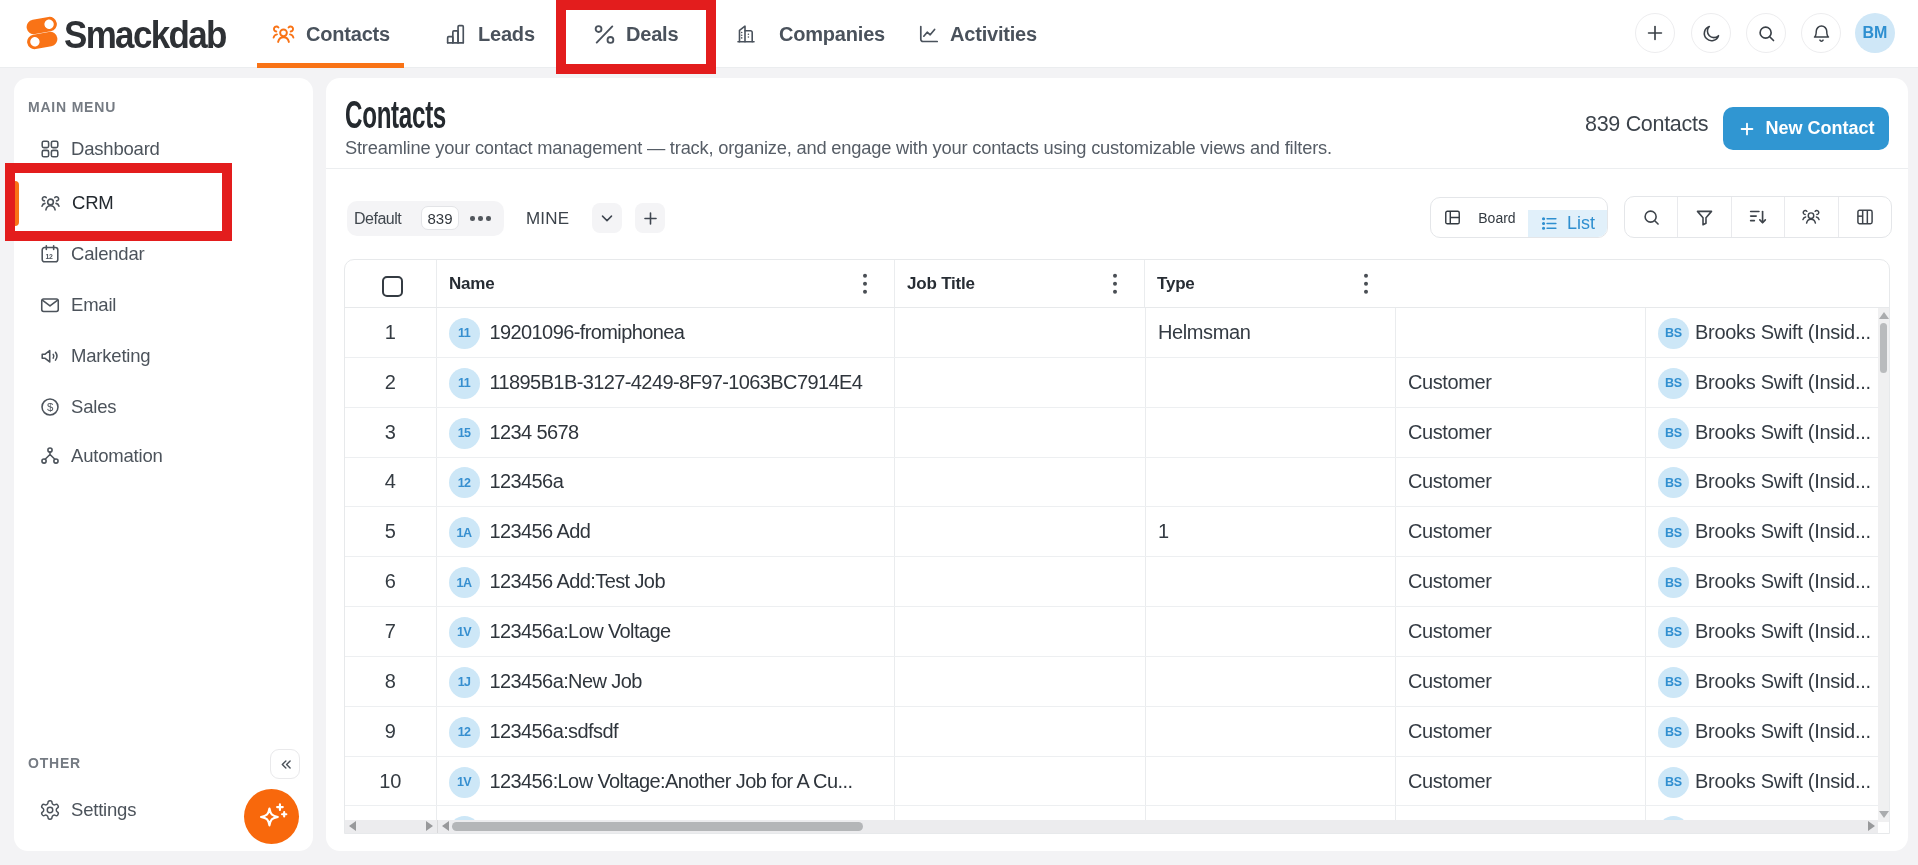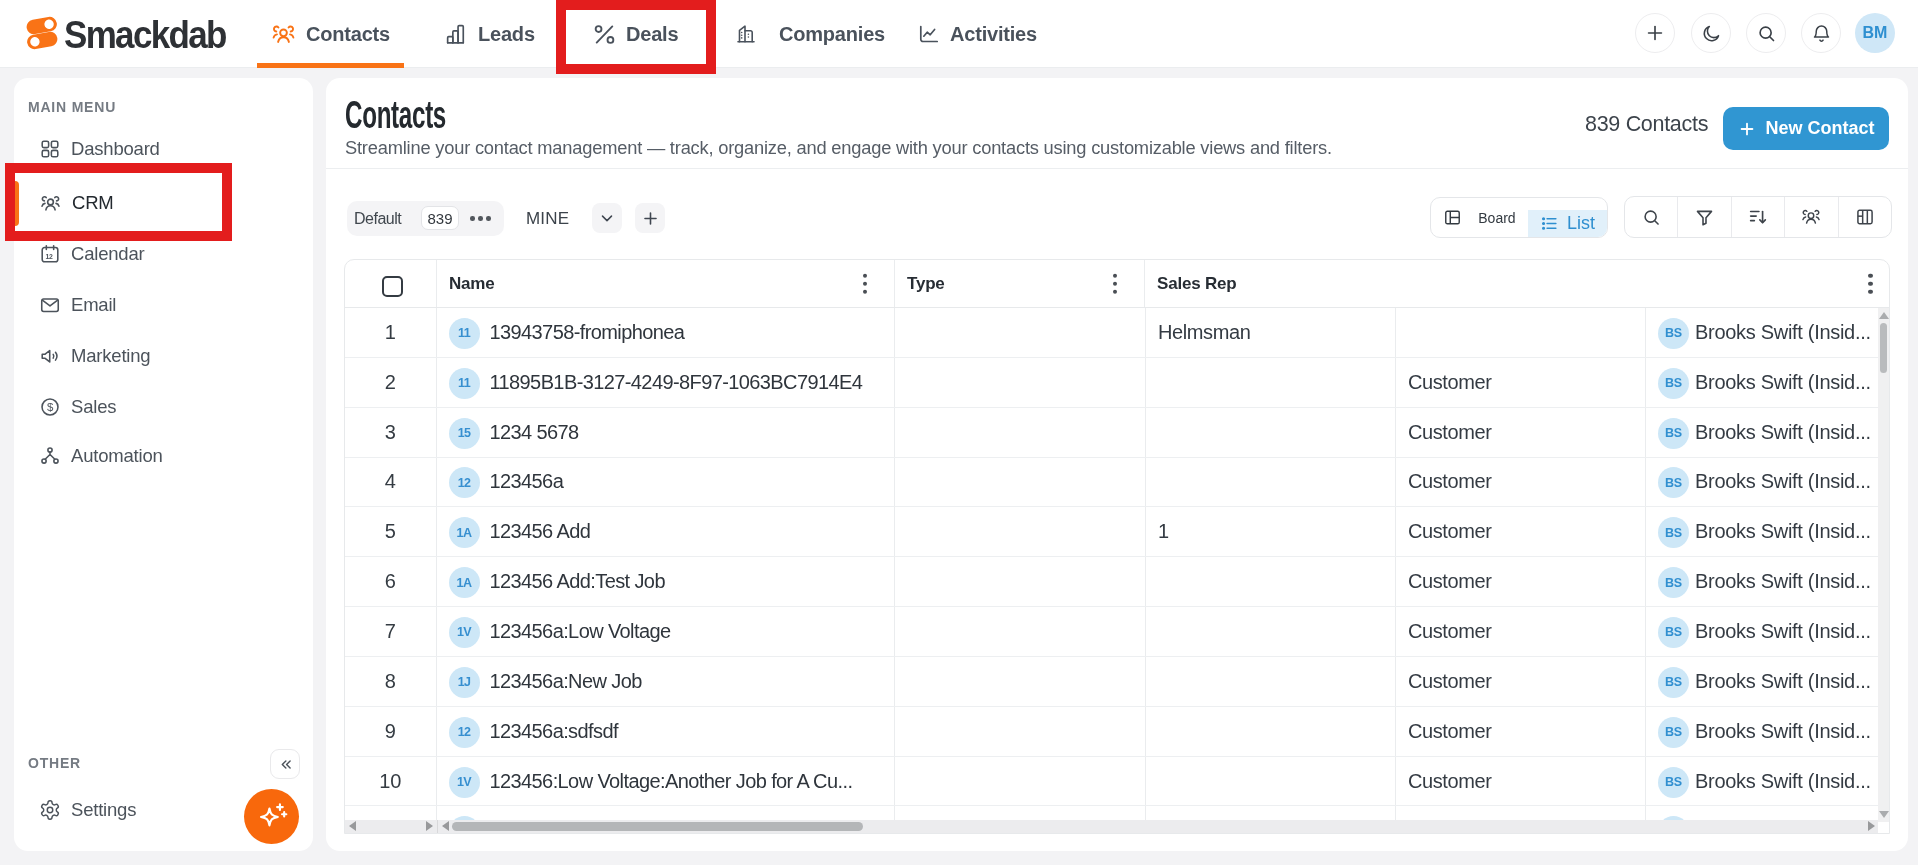--- a/index.html
+++ b/index.html
@@ -380,44 +380,44 @@
           <div class="cb"></div>
         </div>
       <div class="tc c1">
           <span class="lbl">Name</span>
           <span class="dots3v">
             <i></i>
             <i></i>
             <i></i>
           </span>
         </div>
+      <div class="tc c3">
+          <span class="lbl">Job Title</span>
+          <span class="dots3v">
+            <i></i>
+            <i></i>
+            <i></i>
+          </span>
+        </div>
       <div class="tc c4">
           <span class="lbl">Type</span>
-          <span class="dots3v">
-            <i></i>
-            <i></i>
-            <i></i>
-          </span>
-        </div>
-      <div class="tc c5">
-          <span class="lbl">Sales Rep</span>
           <span class="dots3v">
             <i></i>
             <i></i>
             <i></i>
           </span>
         </div>
     </div>
     <div style="position:absolute;top:48px;left:0;width:100%;">
 
       <div class="tr">
         <div class="tc c0 rownum">1</div>
         <div class="tc c1 namec">
             <span class="avt">11</span>
-            <span>13943758-fromiphonea</span>
+            <span>19201096-fromiphonea</span>
           </div>
         <div class="tc c2"></div>
         <div class="tc c3 cellpad">Helmsman</div>
         <div class="tc c4 cellpad"></div>
         <div class="tc c5 repc">
             <span class="avt2">BS</span>
             <span>Brooks Swift (Insid...</span>
           </div>
       </div>
       <div class="tr">

